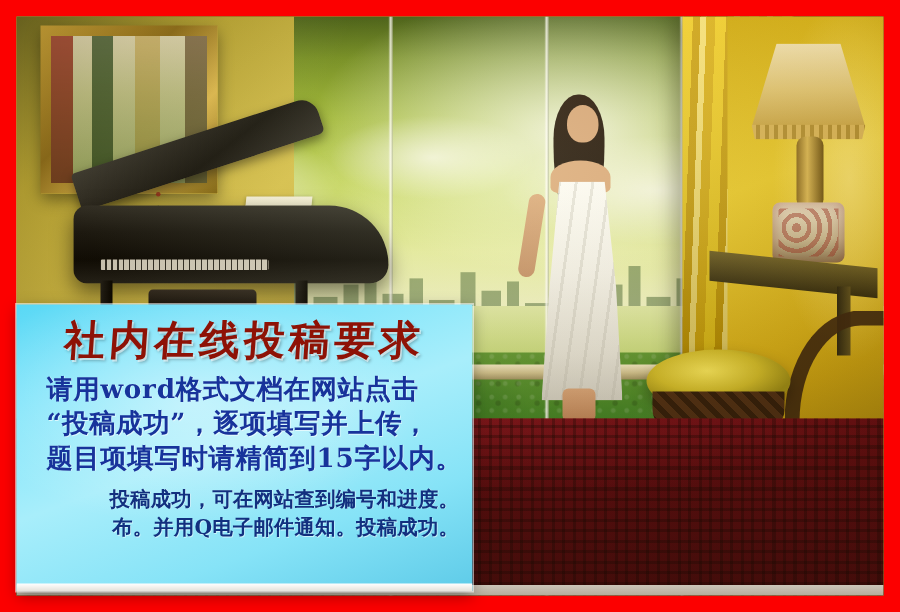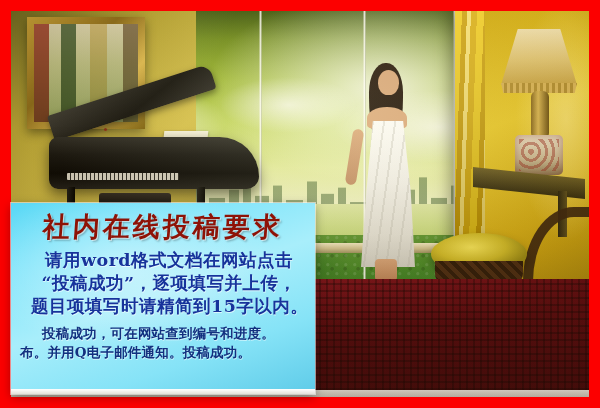--- a/index.html
+++ b/index.html
@@ -329,40 +329,39 @@
     font-size:27px;
     letter-spacing:3px;
     color:#8e1206;
     text-shadow:1px 1px 0 rgba(255,255,255,.55), 2px 2px 2px rgba(0,0,0,.25);
     transform:skewX(-4deg);
   }
 
   .panel-body{
     position:relative;
     margin:4px 8px 0 20px;
-    text-align:center;
     font-family:"DejaVu Serif",serif;
     font-weight:bold;
     font-size:17.5px;
     line-height:1.30;
     color:#17339b;
     letter-spacing:.5px;
     text-shadow:.5px .5px 0 rgba(255,255,255,.6);
   }
   .panel-body .ln{display:block;white-space:nowrap;}
 
   .panel-note{
     position:relative;
     margin:7px 9px 0 9px;
     font-family:"DejaVu Serif",serif;
     font-weight:bold;
     font-size:13.5px;
     line-height:1.42;
     color:#12307f;
-    text-align:left;
+    text-align:right;
     letter-spacing:.2px;
     text-shadow:.5px .5px 0 rgba(255,255,255,.55);
   }
   .panel-note .ln{display:block;white-space:nowrap;}
   .panel-note .indent{padding-left:22px;}
 </style>
 </head>
 <body>
 
 <div id="poster">

